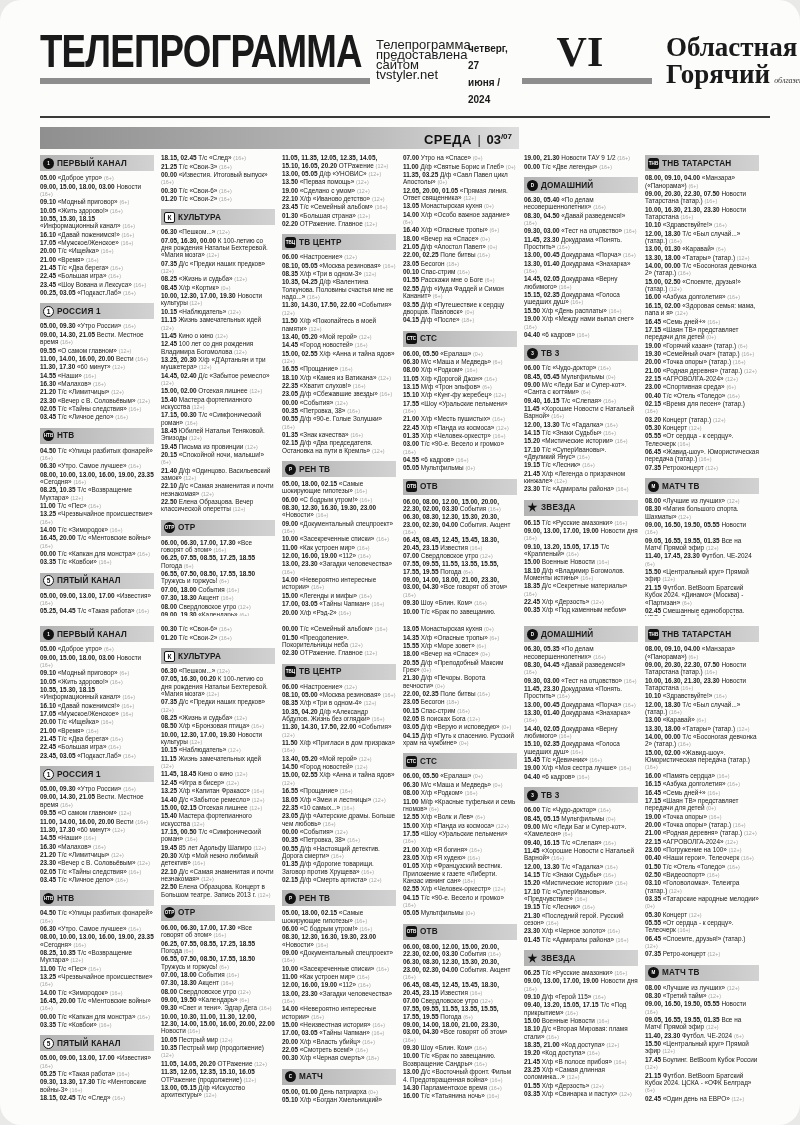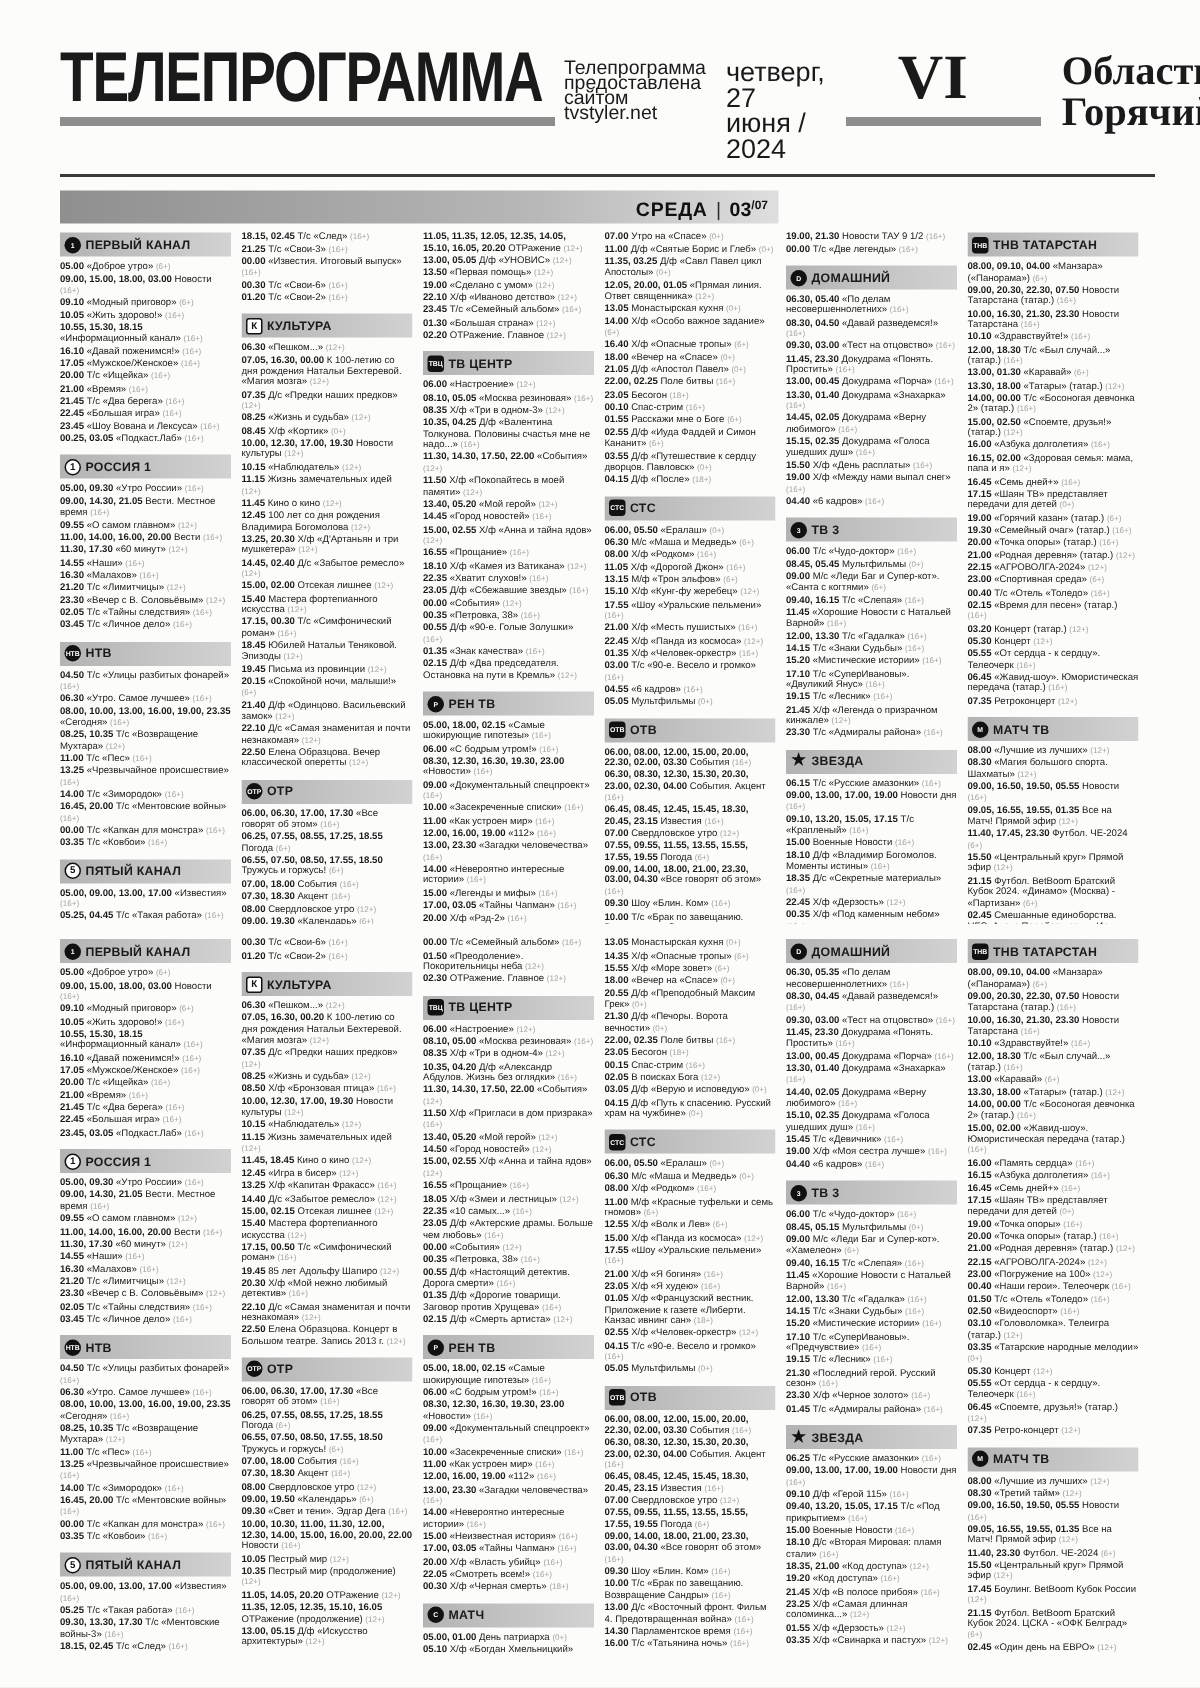--- a/index.html
+++ b/index.html
@@ -1,27 +1,27 @@
 <!DOCTYPE html>
 <html><head>
 <meta charset="utf-8">
 <style>
   html,body{margin:0;padding:0;background:#e9e9e7;}
   .page{position:relative;width:800px;height:1125px;background:#fcfcfb;color:#1a1a1a;
         font-family:"Liberation Sans",sans-serif;overflow:hidden;box-sizing:border-box;
-        padding:26px 30px 0 40px;}
+        padding:26px 30px 0 40px;border-radius:21px;}
   
   .hdr{display:flex;align-items:flex-start;border-bottom:2px solid #3a3a3a;padding-bottom:8px;}
   .masthead-wrap{width:336px;}
   .masthead{font-size:47px;font-weight:700;letter-spacing:-1px;line-height:50px;
             transform:scaleX(.78);transform-origin:left;white-space:nowrap;}
   .masthead-bar{height:6px;background:#8d8d8d;margin-top:2px;width:330px;}
   .provider{width:72px;font-size:13px;font-weight:400;line-height:10px;margin-top:14px;}
   .vdiv{width:1px;background:#9a9a9a;align-self:stretch;margin:4px 10px 0 10px;}
-  .issuedate{width:120px;font-size:18px;font-weight:400;line-height:17px;margin-top:14px;margin-left:16px;}
+  .issuedate{width:120px;font-size:10px;font-weight:700;line-height:17px;margin-top:14px;}
   .pageno-wrap{width:150px;text-align:center;margin-top:2px;}
   .pageno{font-family:"Liberation Serif",serif;font-size:42px;font-weight:700;line-height:48px;}
   .pageno-bar{height:6px;background:#8d8d8d;margin-top:2px;width:130px;margin-left:14px;}
   .paper{flex:1;text-align:left;font-family:"Liberation Serif",serif;font-weight:700;
          font-size:27px;line-height:27px;margin-top:8px;padding-left:14px;}
   .paper .site{font-size:8px;font-weight:400;font-style:italic;color:#333;margin-left:4px;}
   
   .section{margin-top:9px;}
   .secbar{width:465px;background:linear-gradient(90deg,#8f8f8f 0%,#b7b7b7 65%,#dedede 100%);
           padding:2px 7px;font-size:13px;line-height:15px;margin-bottom:5px;color:#101010;text-align:right;}

